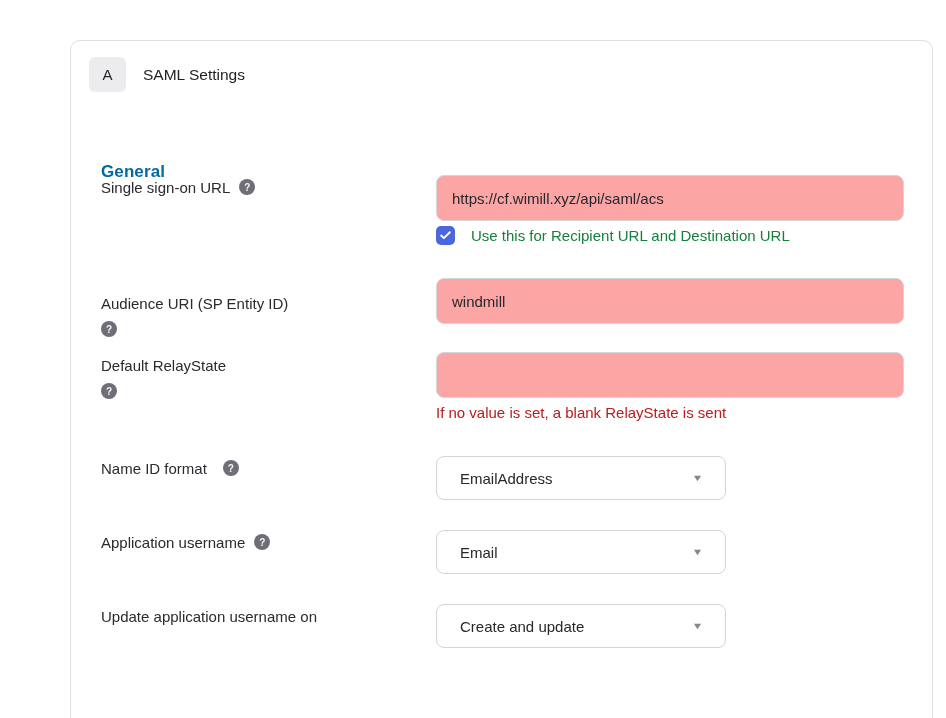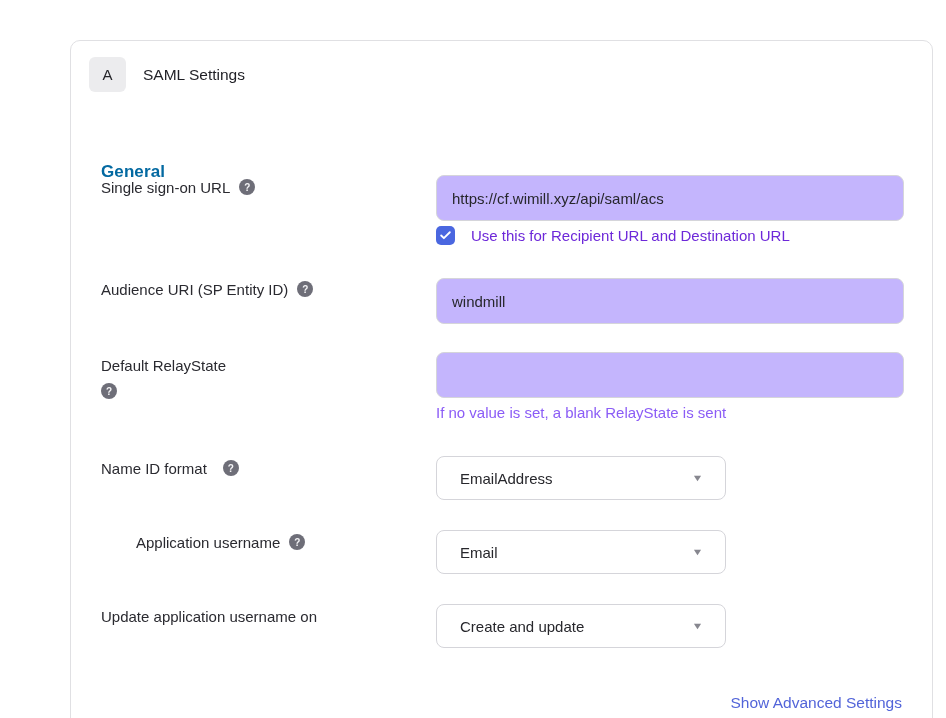--- a/index.html
+++ b/index.html
@@ -54,43 +54,43 @@
     flex: 0 0 auto;
   }
   .text-input {
     position: absolute; left: 365px;
     width: 468px; height: 46px;
     border: 1px solid #d5d5da;
     border-radius: 8px;
     padding: 0 15px;
     font-family: "Liberation Sans", "DejaVu Sans", sans-serif;
     font-size: 15px; color: #27272c;
-    background: #c4b5fd;
+    background: #fca5a5;
     outline: none;
   }
   .helper-text {
     position: absolute; left: 365px;
-    font-size: 15px; color: #8b5cf6;
+    font-size: 15px; color: #b91c1c;
   }
   .checkbox-row {
     position: absolute; left: 365px;
     display: flex; align-items: center;
   }
   .checkbox {
     width: 19px; height: 19px;
     background: #4a67e0;
     border-radius: 5px;
     display: flex; align-items: center; justify-content: center;
     cursor: pointer;
     flex: 0 0 auto;
   }
   .checkbox svg { width: 13px; height: 13px; }
   .checkbox-label {
     margin-left: 16px;
-    font-size: 15px; color: #6d28d9;
+    font-size: 15px; color: #15803d;
   }
   .select-box {
     position: absolute; left: 365px;
     width: 290px; height: 44px;
     border: 1px solid #d5d5da;
     border-radius: 8px;
     background: #ffffff;
     display: flex; align-items: center;
     padding: 0 23px;
     font-size: 15px; color: #27272c;
@@ -130,21 +130,21 @@
       <div class="checkbox">
         <svg viewBox="0 0 24 24">
           <polyline points="20 6 9 17 4 12" fill="none" stroke="#ffffff" stroke-width="3.4" stroke-linecap="round" stroke-linejoin="round"></polyline>
         </svg>
       </div>
       <span class="checkbox-label">Use this for Recipient URL and Destination URL</span>
     </div>
   </div>
 
   <div class="row">
-    <div class="field-label" style="top:240px;">
+    <div class="field-label" style="top:254px;flex-direction:column;">
       <span>Audience URI (SP Entity ID)</span>
       <span class="help-icon">?</span>
     </div>
     <input class="text-input" style="top: 237px;" type="text" value="windmill">
   </div>
 
   <div class="row">
     <div class="field-label" style="top:316px;flex-direction:column;">
       <span>Default RelayState</span>
       <span class="help-icon">?</span>
@@ -158,35 +158,34 @@
       <span>Name ID format</span>
       <span class="help-icon">?</span>
     </div>
     <div class="select-box" style="top:415px;">
       <span>EmailAddress</span>
       <span class="select-arrow">▼</span>
     </div>
   </div>
 
   <div class="row">
-    <div class="field-label" style="top:493px;margin-left:35px;">
+    <div class="field-label" style="top:493px;">
       <span>Application username</span>
       <span class="help-icon">?</span>
     </div>
     <div class="select-box" style="top:489px;">
       <span>Email</span>
       <span class="select-arrow">▼</span>
     </div>
   </div>
 
   <div class="row">
     <div class="field-label" style="top:567px;">
       <span>Update application username on</span>
     </div>
     <div class="select-box" style="top:563px;">
       <span>Create and update</span>
       <span class="select-arrow">▼</span>
     </div>
   </div>
 
-  <a class="advanced-link">Show Advanced Settings</a>
 
 </div>
 
 </body></html>

